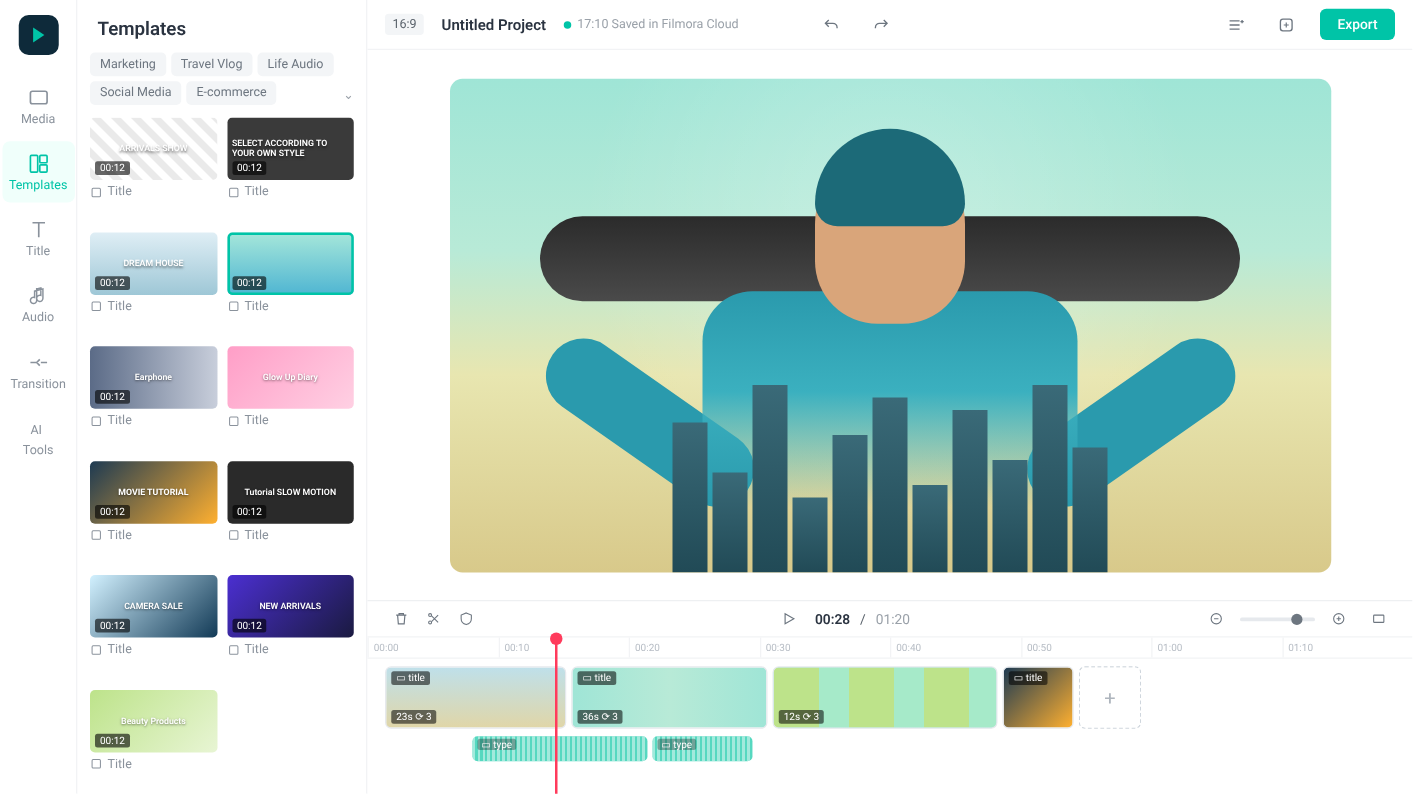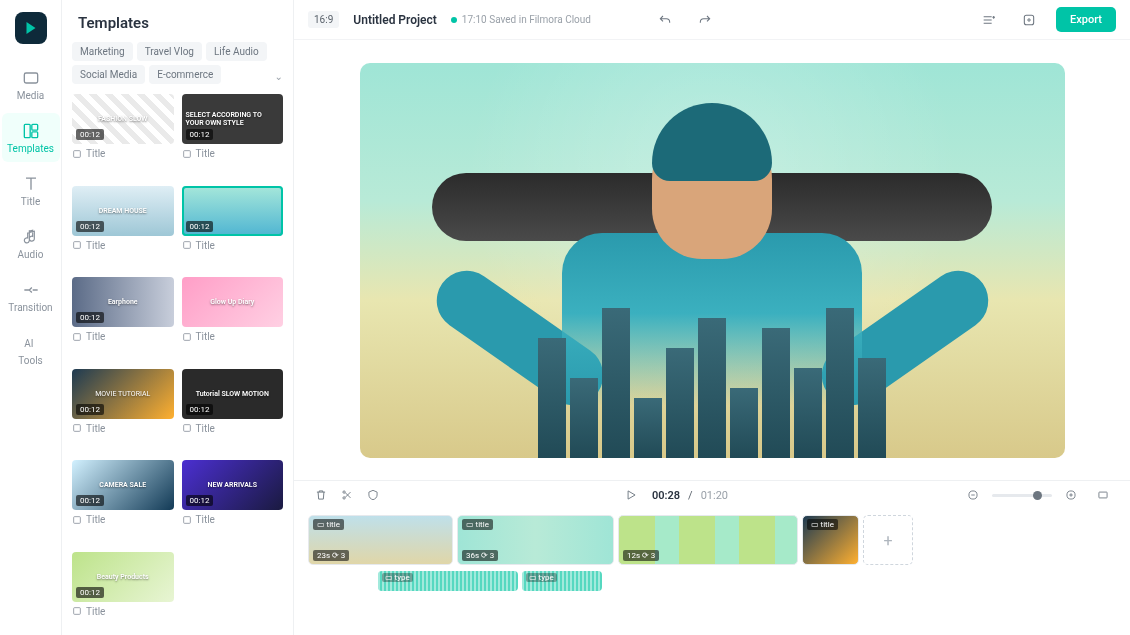--- a/index.html
+++ b/index.html
@@ -128,21 +128,21 @@
     <span class="tag">Marketing</span>
       <span class="tag">Travel Vlog</span>
       <span class="tag">Life Audio</span>
       <span class="tag">Social Media</span>
       <span class="tag">E-commerce</span>
       <span class="tag-expand">⌄</span>
   </div>
   <div class="tpl-grid">
       <div class="tpl-card">
         <div class="tpl-thumb" style="background:linear-gradient(45deg,#eaeaea 25%,#fff 25%,#fff 50%,#eaeaea 50%,#eaeaea 75%,#fff 75%);background-size:16px 16px">
-          <div style="position: absolute; inset: 0px; display: flex; align-items: center; justify-content: center; color: rgb(255, 255, 255); font-size: 7px; font-weight: 600; text-align: center; padding: 4px; text-shadow: rgba(0, 0, 0, 0.5) 0px 1px 2px;">FASHION SLOW</div>
+          <div style="position: absolute; inset: 0px; display: flex; align-items: center; justify-content: center; color: rgb(255, 255, 255); font-size: 7px; font-weight: 600; text-align: center; padding: 4px; text-shadow: rgba(0, 0, 0, 0.5) 0px 1px 2px;">ARRIVALS SHOW</div>
           <span class="tpl-time">00:12</span>
         </div>
         <div class="tpl-label">
           <svg width="10" height="10" viewBox="0 0 24 24">
             <rect x="4" y="4" width="16" height="16" rx="2" fill="none" stroke="currentColor" stroke-width="2"></rect>
           </svg>
           <span>Title</span>
         </div>
       </div>
       <div class="tpl-card">
@@ -198,21 +198,21 @@
         </div>
         <div class="tpl-label">
           <svg width="10" height="10" viewBox="0 0 24 24">
             <rect x="4" y="4" width="16" height="16" rx="2" fill="none" stroke="currentColor" stroke-width="2"></rect>
           </svg>
           <span>Title</span>
         </div>
       </div>
       <div class="tpl-card">
         <div class="tpl-thumb" style="background:linear-gradient(135deg,#1d3a52,#ffb030)">
-          <div style="position: absolute; inset: 0px; display: flex; align-items: center; justify-content: center; color: rgb(255, 255, 255); font-size: 7px; font-weight: 400; text-align: center; padding: 4px; text-shadow: rgba(0, 0, 0, 0.5) 0px 1px 2px;">MOVIE TUTORIAL</div>
+          <div style="position: absolute; inset: 0px; display: flex; align-items: center; justify-content: center; color: rgb(255, 255, 255); font-size: 7px; font-weight: 700; text-align: center; padding: 4px; text-shadow: rgba(0, 0, 0, 0.5) 0px 1px 2px;">MOVIE TUTORIAL</div>
           <span class="tpl-time">00:12</span>
         </div>
         <div class="tpl-label">
           <svg width="10" height="10" viewBox="0 0 24 24">
             <rect x="4" y="4" width="16" height="16" rx="2" fill="none" stroke="currentColor" stroke-width="2"></rect>
           </svg>
           <span>Title</span>
         </div>
       </div>
       <div class="tpl-card">
@@ -372,20 +372,31 @@
               <path d="M9 12h6M12 9v6" stroke="currentColor" stroke-width="1.5"></path>
             </svg>
           </div>
         <div class="icon-btn">
             <svg width="14" height="14" viewBox="0 0 24 24">
               <rect x="5" y="7" width="14" height="10" rx="1" fill="none" stroke="currentColor" stroke-width="1.5"></rect>
             </svg>
           </div>
       </div>
     </div>
+    <div class="ruler">
+      <div class="playhead"></div>
+    <div class="tick">00:00</div>
+        <div class="tick">00:10</div>
+        <div class="tick">00:20</div>
+        <div class="tick">00:30</div>
+        <div class="tick">00:40</div>
+        <div class="tick">00:50</div>
+        <div class="tick">01:00</div>
+        <div class="tick">01:10</div>
+      </div>
     <div class="tracks">
       <div class="video-track">
           <div class="clip c1">
             <span class="badge">▭ title</span>
             <span class="dur">23s  ⟳ 3</span>
           </div>
           <div class="clip c2">
             <span class="badge">▭ title</span>
             <span class="dur">36s  ⟳ 3</span>
           </div>

